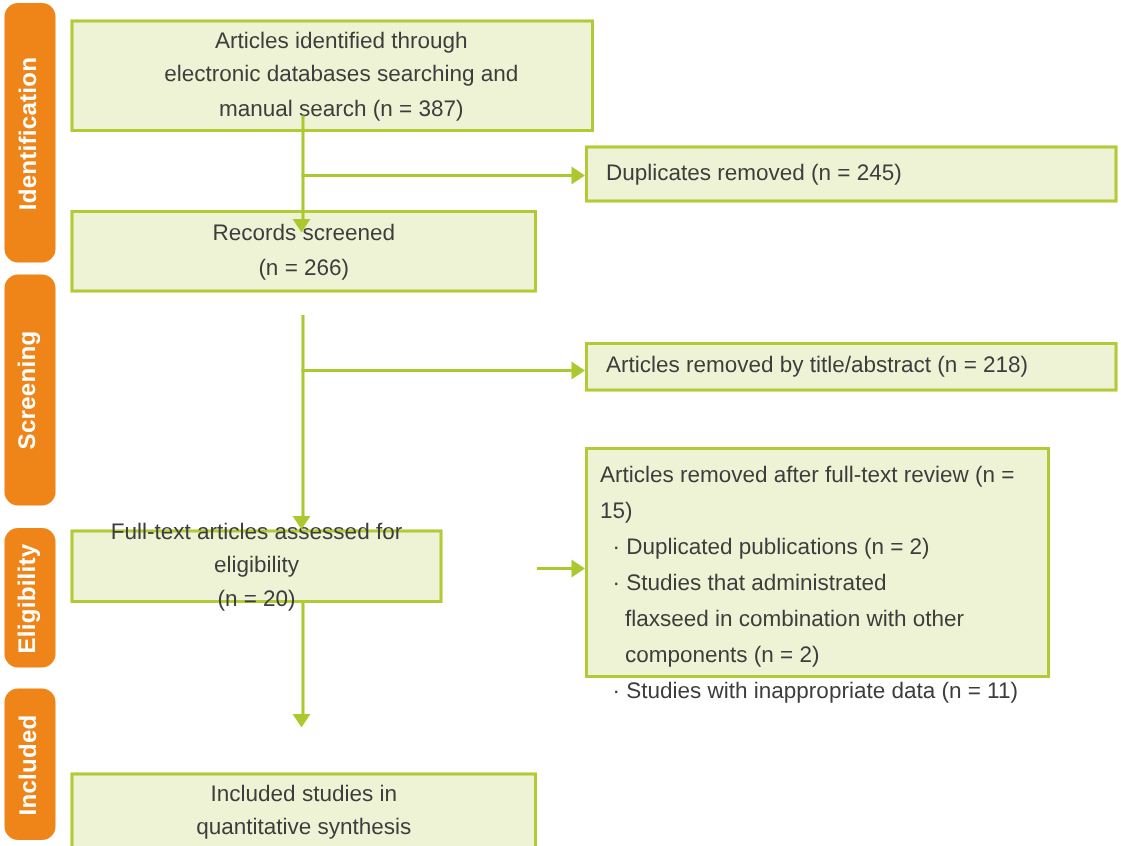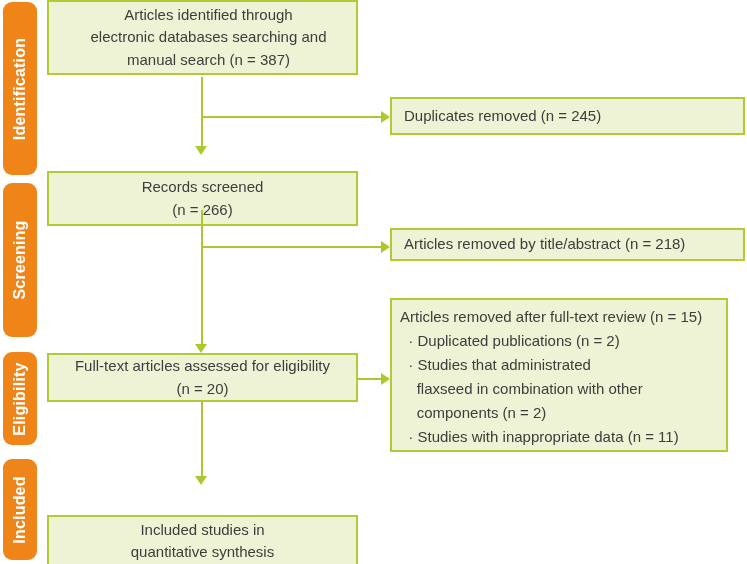--- a/index.html
+++ b/index.html
@@ -39,27 +39,27 @@
     display:flex;align-items:center;justify-content:center;
     text-align:center;white-space:pre-line;
   }
   .fbox.leftline{
     display:flex;align-items:center;
     padding-left:12px;white-space:pre-line;
   }
   .fbox.bullets{
     padding:5px 8px 4px 8px;white-space:pre-wrap;line-height:24px;
   }
-  #box-identified{left:47px;top:0;width:311px;height:75px;padding-left:12px;}
-  #box-screened{left:47px;top:171px;width:311px;height:55px;}
-  #box-fulltext{left:47px;top:353px;width:311px;height:49px;}
+  #box-identified{left:47px;top:13px;width:349px;height:75px;padding-left:12px;}
+  #box-screened{left:47px;top:140px;width:311px;height:55px;}
+  #box-fulltext{left:47px;top:353px;width:248px;height:49px;}
   #box-included{left:47px;top:485px;width:311px;height:75px;margin-top:30px;}
   #box-duplicates{left:390px;top:97px;width:355px;height:38px;}
   #box-title-abstract{left:390px;top:228px;width:355px;height:33px;}
-  #box-fulltext-removed{left:390px;top:298px;width:338px;height:154px;}
+  #box-fulltext-removed{left:390px;top:298px;width:310px;height:154px;}
 
   
   .vline{position:absolute;width:2px;background:var(--line);}
   .hline{position:absolute;height:2px;background:var(--line);}
   .ah-down{
     position:absolute;width:0;height:0;
     border-left:6px solid transparent;border-right:6px solid transparent;
     border-top:9px solid var(--line);
   }
   .ah-right{

